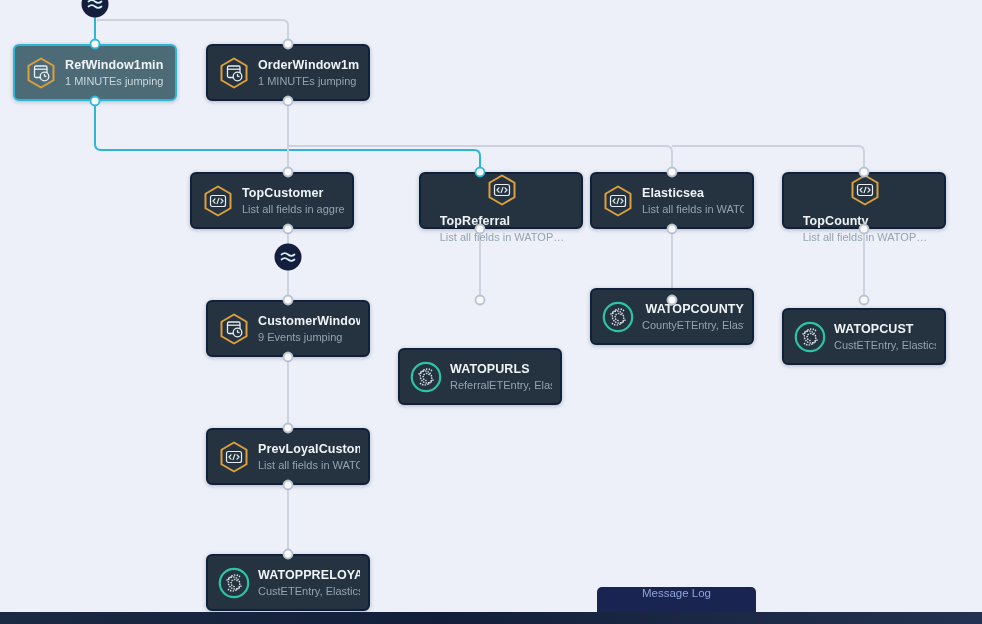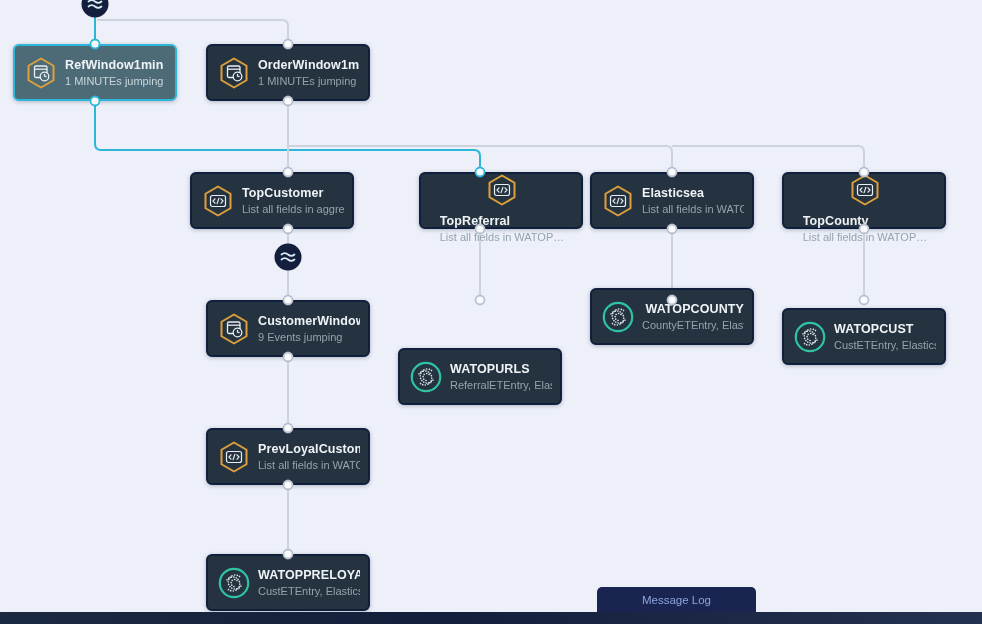--- a/index.html
+++ b/index.html
@@ -24,21 +24,21 @@
   .node.selected{--nodebg:#4d6b77;border-color:#2bb6da;}
   .icon-wrap{flex:0 0 32px;width:32px;height:34px;display:flex;align-items:center;justify-content:center;}
   .txt{display:flex;flex-direction:column;min-width:0;}
   .ttl{font-size:12.5px;font-weight:700;color:#eff3f6;letter-spacing:.1px;white-space:nowrap;overflow:hidden;}
   .sub{font-size:11px;color:#94a3ad;margin-top:3px;white-space:nowrap;overflow:hidden;}
   .node.selected .sub{color:#cad7dc;}
 
   .log-tab{
     position:absolute;left:597px;top:587px;width:159px;height:26px;
     background:#1a2450;border-radius:5px 5px 0 0;
-    display:flex;align-items:center;justify-content:center;
+    display:flex;justify-content:center;
     color:#8da4da;font-size:11.5px;cursor:pointer;
   }
   .bottom-bar{
     position:absolute;left:0;top:612px;width:982px;height:12px;
     background:linear-gradient(90deg,#1c2943 0%,#131f3a 45%,#243150 100%);
   }
 </style>
 </head>
 <body>
 

